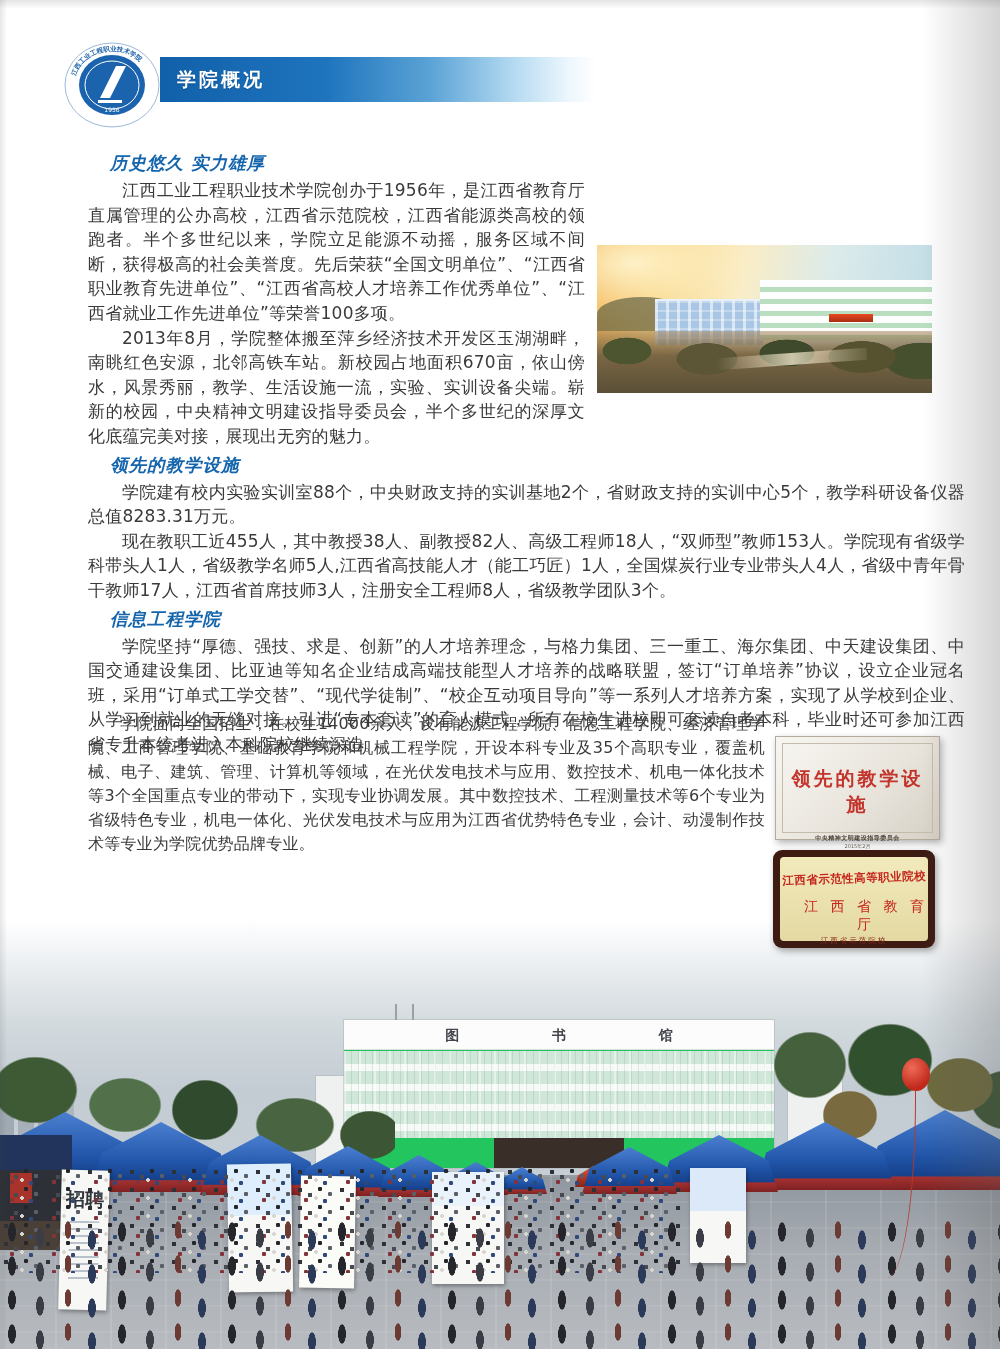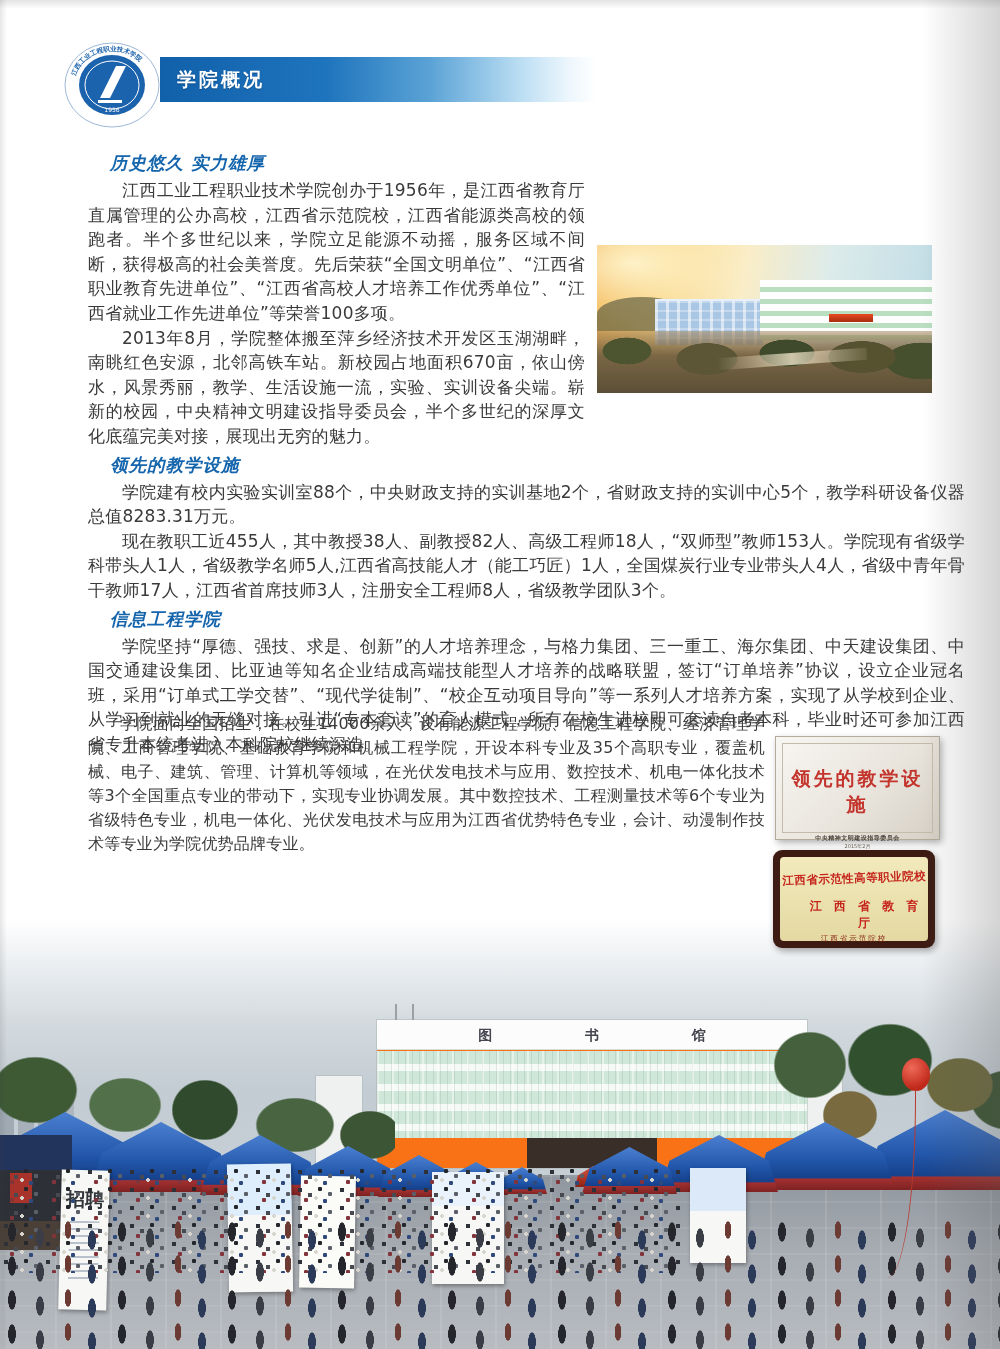--- a/index.html
+++ b/index.html
@@ -65,34 +65,34 @@
     text-align:center;}
   .plaque1-title{margin-top:22px;font-size:19px;font-weight:bold;color:#c3342c;letter-spacing:3px;}
   .plaque1-issuer{margin-top:16px;font-size:6px;color:#4a413a;font-weight:bold;letter-spacing:.5px;}
   .plaque1-date{font-size:5px;color:#6a5f55;}
   .plaque2{position:absolute;left:773px;top:850px;width:162px;height:98px;z-index:3;
     background:#3d1b12;border-radius:9px;padding:7px;box-shadow:2px 3px 7px rgba(0,0,0,.35);}
   .plaque2-inner{width:100%;height:100%;background:linear-gradient(180deg,#f2eabc,#e4d9a2);
     border-radius:4px;text-align:center;position:relative;}
   .plaque2-title{padding-top:14px;font-size:11.5px;font-weight:bold;color:#c5251d;
     transform:rotate(-2deg);letter-spacing:.5px;}
-  .plaque2-issuer{margin-top:12px;font-size:12px;color:#c5251d;font-weight:bold;letter-spacing:4px;margin-left:24px;}
+  .plaque2-issuer{margin-top:12px;font-size:14px;color:#c5251d;font-weight:normal;letter-spacing:4px;margin-left:24px;}
   .plaque2-date{margin-top:2px;font-size:7.5px;color:#8a2a1a;letter-spacing:2px;}
 
   
   .photo-bottom{position:absolute;left:0;top:920px;width:1000px;height:429px;overflow:hidden;z-index:1;}
   .pb-sky{position:absolute;left:0;top:0;width:100%;height:100%;
     background:linear-gradient(180deg,#ffffff 0%,#eceff2 10%,#d3dade 24%,#c3ccd3 40%,#c6cfd5 60%,#cdd3d8 100%);}
   .pb-city{position:absolute;left:0;top:160px;width:80px;height:55px;opacity:.65;
     background:
       linear-gradient(180deg,rgba(0,0,0,0) 0 18px,#8e98a2 18px 100%) 0 0/14px 100% no-repeat,
       linear-gradient(180deg,rgba(0,0,0,0) 0 8px,#99a2ab 8px 100%) 18px 0/16px 100% no-repeat,
       linear-gradient(180deg,rgba(0,0,0,0) 0 22px,#8e98a2 22px 100%) 38px 0/12px 100% no-repeat,
       linear-gradient(180deg,rgba(0,0,0,0) 0 14px,#a3abb3 14px 100%) 54px 0/20px 100% no-repeat;}
-  .pb-building{position:absolute;left:377px;top:100px;width:430px;height:148px;background:#f97316;z-index:2;
+  .pb-building{position:absolute;left:344px;top:100px;width:430px;height:148px;background:#22c55e;z-index:2;
     box-shadow:0 0 0 1px rgba(160,170,165,.4);}
   .pb-roofband{position:absolute;left:0;top:0;width:100%;height:30px;background:#fbfcfb;
     border-bottom:1px solid #d9ddda;text-align:center;}
   .pb-sign{font-size:14px;color:#454550;letter-spacing:44px;padding-left:44px;line-height:30px;font-weight:bold;}
   .pb-glass{position:absolute;left:0;top:31px;width:100%;bottom:30px;
     background:repeating-linear-gradient(180deg,#cfe7d8 0 13px,#f6faf7 13px 20px);}
   .pb-glass:after{content:"";position:absolute;inset:0;
     background:repeating-linear-gradient(90deg,rgba(255,255,255,.45) 0 2px,rgba(0,0,0,0) 2px 15px),
       repeating-linear-gradient(90deg,rgba(60,90,70,.12) 0 1px,rgba(0,0,0,0) 1px 7px);}
   .pb-entrance{position:absolute;left:150px;bottom:0;width:130px;height:30px;background:#3a2f28;}

